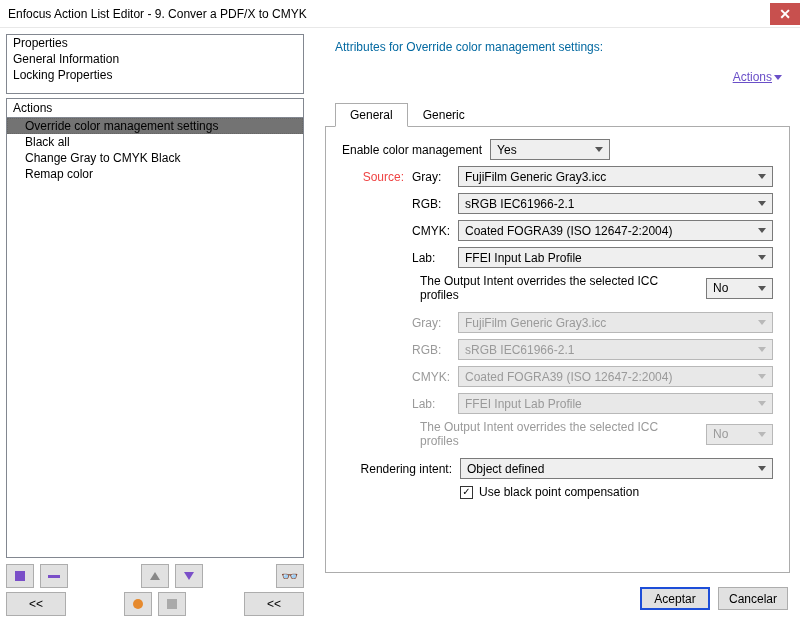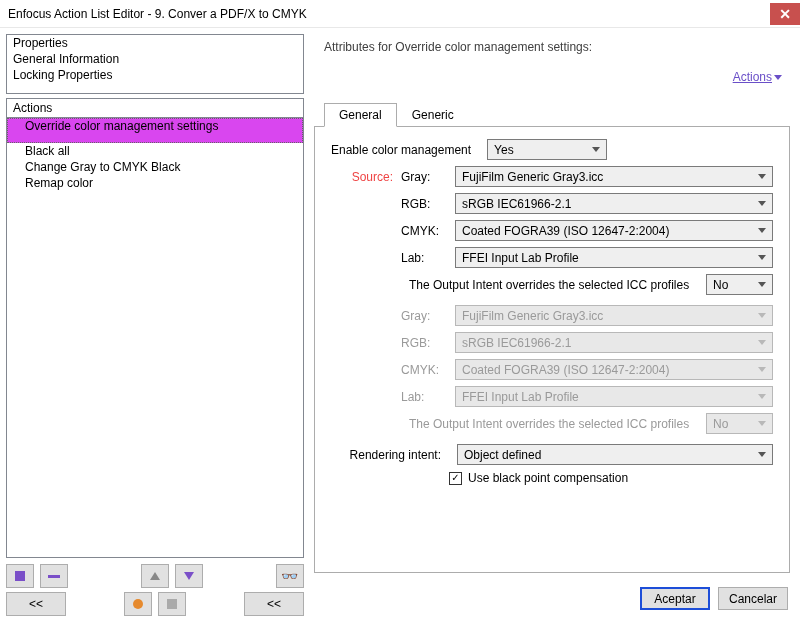--- a/index.html
+++ b/index.html
@@ -1,48 +1,48 @@
 <!DOCTYPE html>
 <html><head>
 <meta charset="utf-8">
 <style>
   * { box-sizing: border-box; font-family: "Segoe UI", Tahoma, sans-serif; font-size: 12px; }
   body { margin: 0; background: #fff; width: 800px; height: 629px; overflow: hidden; color: #000; }
   .titlebar { height: 28px; display: flex; align-items: center; padding-left: 8px; border-bottom: 1px solid #e8e8e8; }
   .titlebar-text { flex: 1; color: #000; }
   .close-btn { width: 30px; height: 22px; background: #c8504e; color: #fff; display: flex; align-items: center; justify-content: center; font-size: 14px; font-weight: bold; cursor: pointer; }
-  .content { display: flex; height: 596px; }
+  .content { display: flex; height: 596px; gap: 11px; }
   .left-pane { width: 310px; padding: 6px; display: flex; flex-direction: column; }
   .right-pane { flex: 1; padding: 6px 10px 6px 4px; display: flex; flex-direction: column; }
   .list-box { border: 1px solid #828790; background: #fff; overflow-y: scroll; }
   .props-box { height: 60px; }
   .props-box .item { padding: 1px 6px; cursor: default; }
   .actions-header { border: 1px solid #828790; border-top: 1px solid #828790; margin-top: 4px; padding: 2px 6px; background: #fff; }
   .actions-box { height: 440px; border-top: none; }
   .actions-box .item { padding: 1px 6px 1px 18px; cursor: default; }
-  .actions-box .item.selected { background: #d946ef; border: 1px dotted #666; padding: 0px 5px 9px 17px; }
+  .actions-box .item.selected { background: #737373; border: 1px dotted #666; padding: 0px 5px 0px 17px; }
   .btn-row { display: flex; gap: 6px; margin-top: 6px; align-items: center; }
   .btn-row.second { margin-top: 4px; }
   .tool-btn { width: 28px; height: 24px; border: 1px solid #adadad; background: #e1e1e1; display: flex; align-items: center; justify-content: center; cursor: pointer; }
   .wide-btn { width: 60px; height: 24px; border: 1px solid #adadad; background: #e1e1e1; display: flex; align-items: center; justify-content: center; cursor: pointer; }
   .spacer { flex: 1; }
   .right-header { display: flex; align-items: center; padding: 6px 0 2px 10px; }
-  .right-header-text { flex: 1; color: #404040; }
+  .right-header-text { flex: 1; color: #0369a1; }
   .actions-link { color: #6a4fc8; text-decoration: underline; cursor: pointer; margin-right: 4px; }
   .tri-down { display: inline-block; width: 0; height: 0; border-left: 4px solid transparent; border-right: 4px solid transparent; border-top: 5px solid #6a4fc8; margin-left: 2px; vertical-align: middle; }
   .tab-container { margin-top: 18px; }
   .tab-bar { display: flex; padding-left: 10px; border-bottom: 1px solid #acacac; }
   .tab { padding: 4px 14px; border: 1px solid transparent; border-bottom: none; position: relative; top: 1px; cursor: pointer; color: #000000; }
   .tab.active { border: 1px solid #acacac; border-bottom: 1px solid #fff; background: #fff; }
   .tab-body { border: 1px solid #acacac; border-top: none; padding: 12px 16px 16px 16px; height: 446px; }
   .form-row { display: flex; align-items: center; margin-bottom: 6px; }
   .label-col { width: 70px; text-align: right; padding-right: 8px; color: #ef4444; }
   .field-label { width: 46px; text-align: left; color: #000; }
   .field-label.disabled { color: #9a9a9a; }
-  .select { border: 1px solid #7a7a7a; background: #efefef; height: 21px; display: flex; align-items: center; padding: 0 6px; position: relative; cursor: pointer; margin-left: 8px; }
+  .select { border: 1px solid #7a7a7a; background: #efefef; height: 21px; display: flex; align-items: center; padding: 0 6px; position: relative; cursor: pointer; }
   .select.disabled { background: #e8e8e8; color: #9a9a9a; border-color: #b8b8b8; cursor: default; }
   .select .chev { position: absolute; right: 6px; width: 0; height: 0; border-left: 4px solid transparent; border-right: 4px solid transparent; border-top: 5px solid #555; }
   .select.disabled .chev { border-top-color: #b8b8b8; }
   .note-row { display: flex; align-items: center; margin: 2px 0 10px 78px; }
   .note-text { flex: 1; color: #000; }
   .note-text.disabled { color: #9a9a9a; }
   .small-select { width: 67px; margin-left: 6px; }
   .cb { width: 13px; height: 13px; border: 1px solid #333; background: #fff; margin-right: 6px; display: flex; align-items: center; justify-content: center; font-size: 10px; line-height: 1; }
   .footer-btns { margin-top: auto; display: flex; justify-content: flex-end; gap: 8px; padding: 8px 2px; }
   .dlg-btn { min-width: 70px; height: 23px; border: 1px solid #adadad; background: #e1e1e1; display: flex; align-items: center; justify-content: center; cursor: pointer; padding: 0 10px; }

